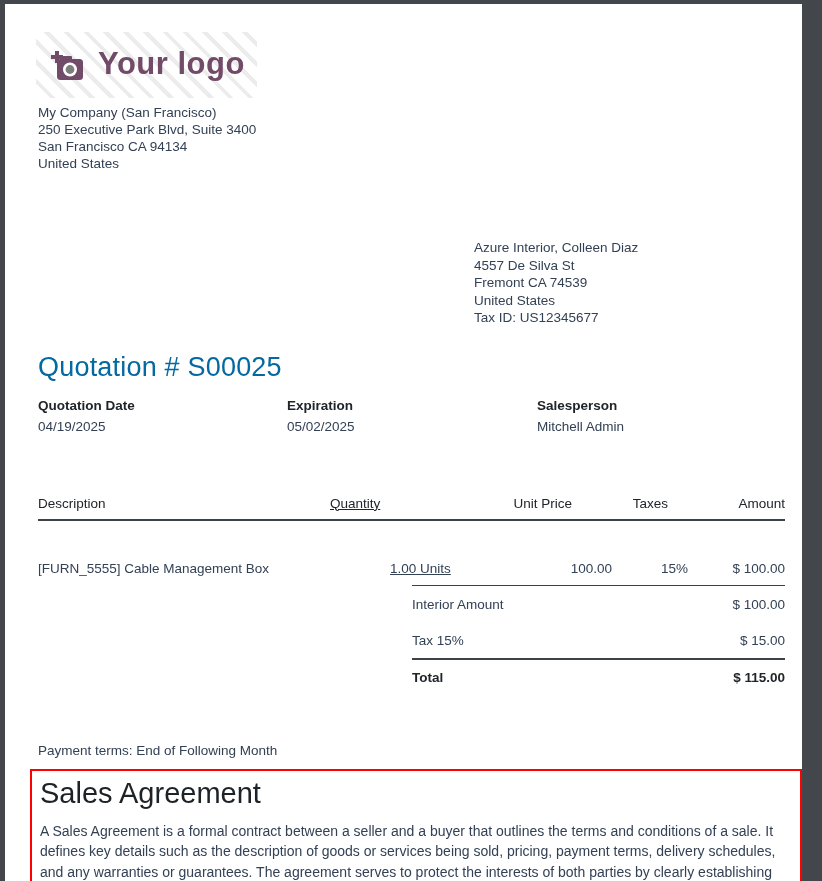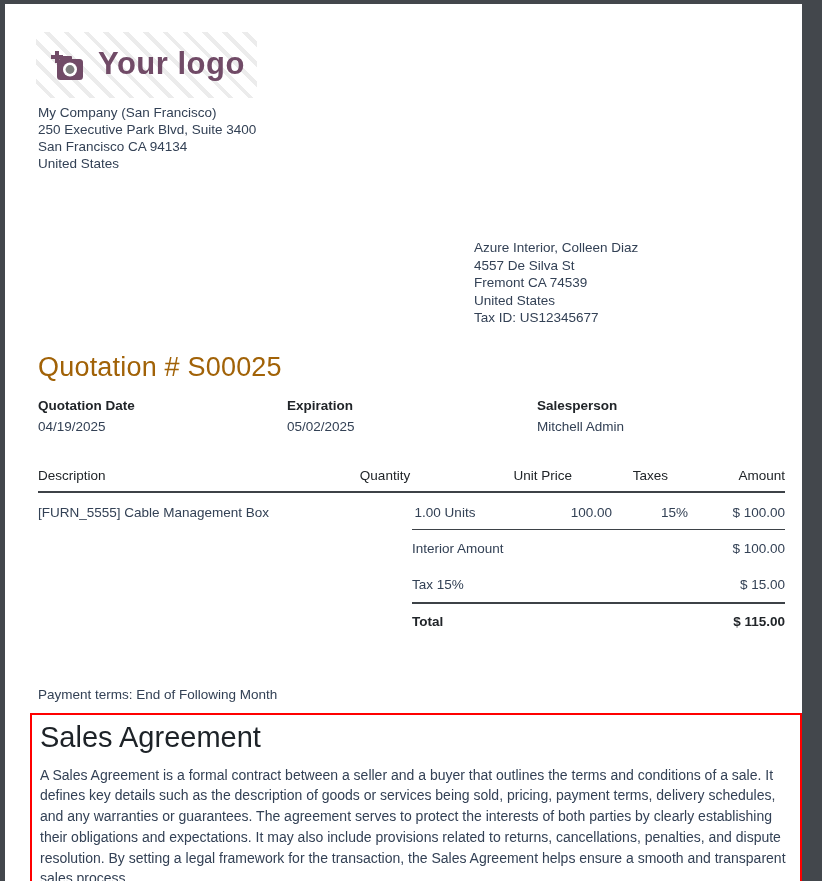--- a/index.html
+++ b/index.html
@@ -46,21 +46,21 @@
   .customer-address {
     margin-left: 436px;
     margin-top: 67px;
   }
   .customer-address div { line-height: 17.5px; }
   
   .doc-title {
     margin-top: 25px;
     font-size: 27px;
     font-weight: normal;
-    color: #a16207;
+    color: #0369a1;
     letter-spacing: 0.2px;
   }
   
   .info-row {
     display: flex;
     margin-top: 15px;
   }
   .info-col-1 { width: 249px; }
   .info-col-2 { width: 250px; }
   .info-col-3 { flex: 1; }
@@ -73,24 +73,24 @@
     padding-bottom: 8px;
     border-bottom: 2px solid #3d4247;
     color: #212529;
     gap: 20px;
   }
   .t-body {
     padding-top: 12px;
     padding-bottom: 9px;
   }
   .c-desc { flex: 1; text-align: left; }
-  .c-qty { width: 110px; text-align: center; }
+  .c-qty { width: 110px; text-align: left; text-decoration: underline; }
   .c-price { width: 112px; text-align: right; }
   .c-tax { width: 76px; text-align: right; }
-  .c-amt { width: 97px; text-align: right; }
+  .c-amt { width: 97px; text-align: right; margin-top: 28px; }
   .totals {
     width: 373px;
     margin-left: auto;
   }
   .totals-sep { border-top: 1px solid #3d4247; }
   .total-row {
     display: flex;
     justify-content: space-between;
     padding: 11px 0 10px 0;
   }

